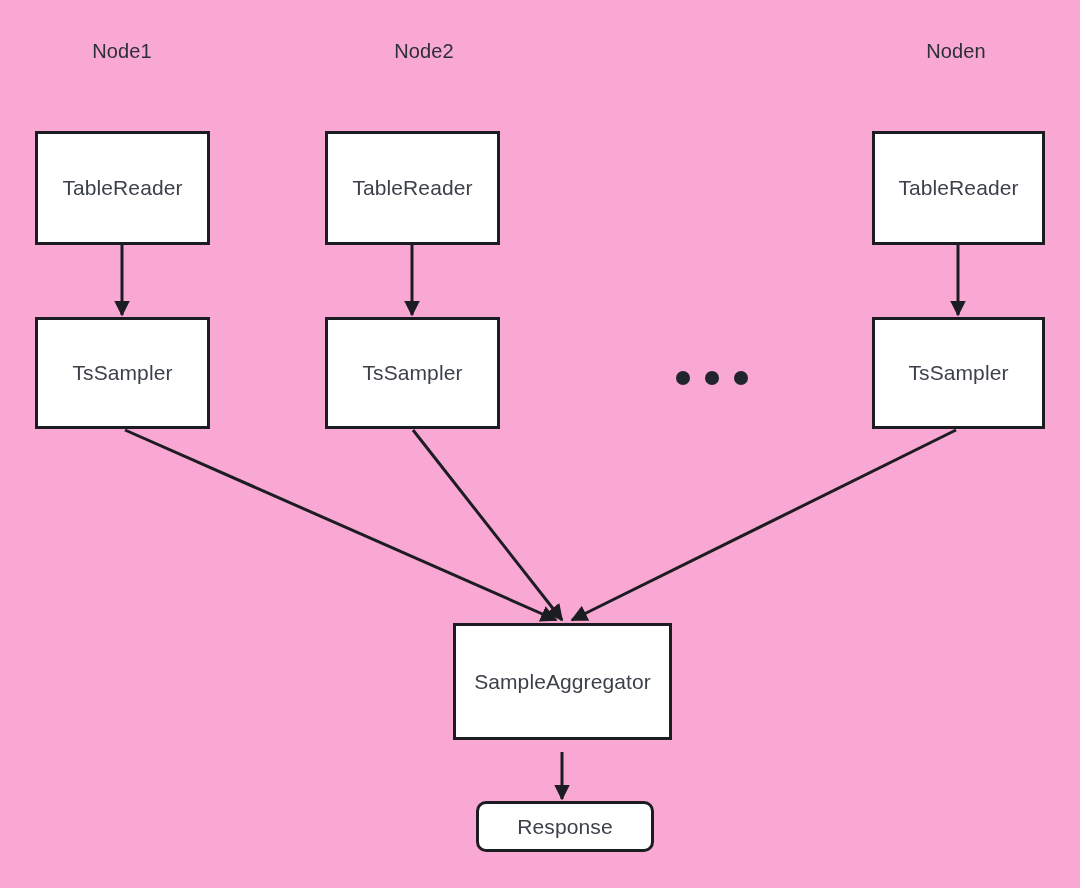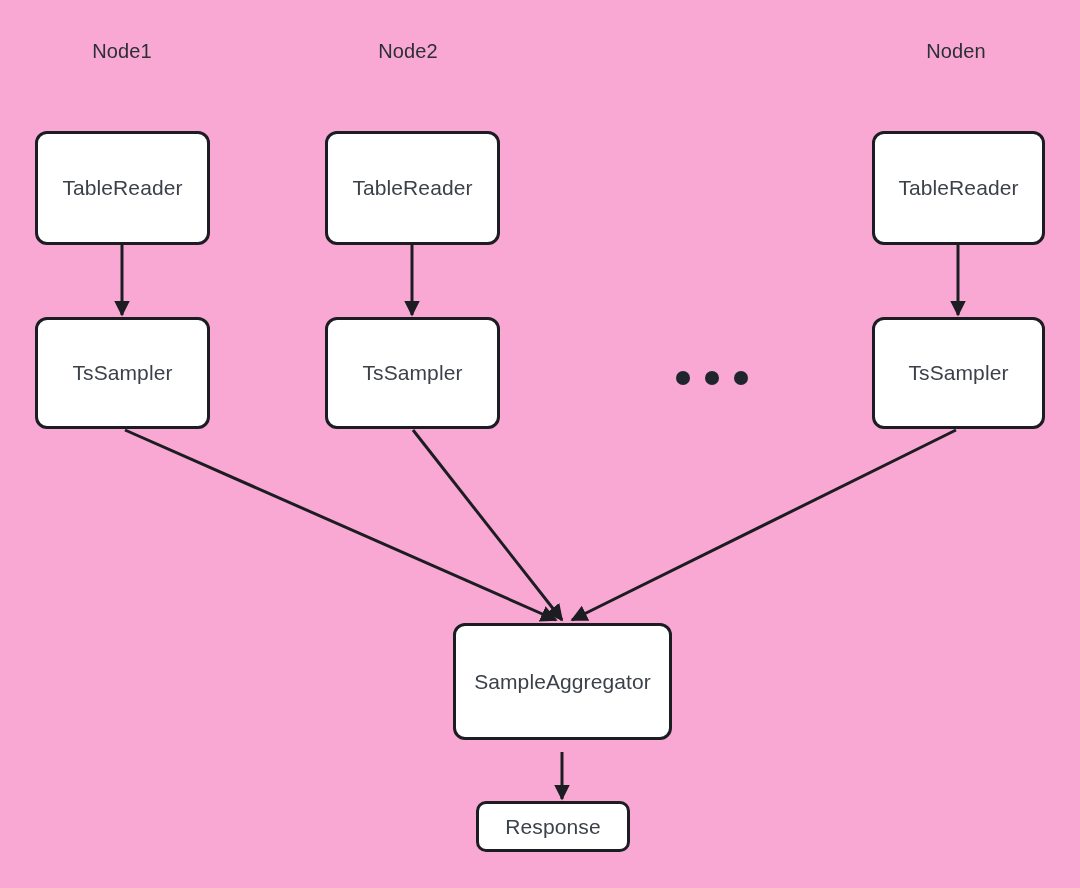--- a/index.html
+++ b/index.html
@@ -31,21 +31,21 @@
     color: #2b2f36;
     text-align: center;
     white-space: nowrap;
     transform: translateX(-50%);
     letter-spacing: 0.1px;
   }
   .node-box {
     position: absolute;
     box-sizing: border-box;
     border: 3px solid #1b1d22;
-    border-radius: 12px;
+    border-radius: 0;
     background: #ffffff;
     display: flex;
     align-items: center;
     justify-content: center;
     color: #3c4149;
     font-size: 21px;
     white-space: nowrap;
     letter-spacing: 0.1px;
   }
   .node-box.small-radius { border-radius: 10px; }
@@ -83,21 +83,21 @@
         <line x1="958" y1="245" x2="958" y2="315" marker-end="url(#arrow-v)" stroke="#1b1d22"></line>
         <line x1="125" y1="430" x2="556" y2="620" marker-end="url(#arrow-d)" stroke="#1b1d22"></line>
         <line x1="413" y1="430" x2="562" y2="620" marker-end="url(#arrow-d)" stroke="#1b1d22"></line>
         <line x1="956" y1="430" x2="572" y2="620" marker-end="url(#arrow-d)" stroke="#1b1d22"></line>
         <line x1="562" y1="752" x2="562" y2="799" marker-end="url(#arrow-v)" stroke="#1b1d22"></line>
       </g>
   </svg>
 
   <div id="labels-layer">
       <div class="col-label" style="left: 122px; top: 40px; color: rgb(43, 47, 54);">Node1</div>
-      <div class="col-label" style="left: 408px; top: 40px; color: rgb(43, 47, 54);">Node2</div>
+      <div class="col-label" style="left: 424px; top: 40px; color: rgb(43, 47, 54);">Node2</div>
       <div class="col-label" style="left: 956px; top: 40px; color: rgb(43, 47, 54);">Noden</div>
     </div>
 
   <div id="nodes-layer">
       <div class="node-box" style="left: 35px; top: 131px; width: 175px; height: 114px; border-color: rgb(27, 29, 34); color: rgb(60, 65, 73);">
         <span>TableReader</span>
       </div>
       <div class="node-box" style="left: 325px; top: 131px; width: 175px; height: 114px; border-color: rgb(27, 29, 34); color: rgb(60, 65, 73);">
         <span>TableReader</span>
       </div>
@@ -109,21 +109,21 @@
       </div>
       <div class="node-box" style="left: 325px; top: 317px; width: 175px; height: 112px; border-color: rgb(27, 29, 34); color: rgb(60, 65, 73);">
         <span>TsSampler</span>
       </div>
       <div class="node-box" style="left: 872px; top: 317px; width: 173px; height: 112px; border-color: rgb(27, 29, 34); color: rgb(60, 65, 73);">
         <span>TsSampler</span>
       </div>
       <div class="node-box" style="left: 453px; top: 623px; width: 219px; height: 117px; border-color: rgb(27, 29, 34); color: rgb(60, 65, 73);">
         <span>SampleAggregator</span>
       </div>
-      <div class="node-box small-radius" style="left: 476px; top: 801px; width: 154px; height: 51px; border-color: rgb(27, 29, 34); color: rgb(60, 65, 73);">
+      <div class="node-box small-radius" style="left: 476px; top: 801px; width: 178px; height: 51px; border-color: rgb(27, 29, 34); color: rgb(60, 65, 73);">
         <span>Response</span>
       </div>
     </div>
 
   <div class="ellipsis" id="ellipsis" style="left: 676px; top: 371px;">
       <span class="dot"></span>
       <span class="dot"></span>
       <span class="dot"></span>
     </div>
 

